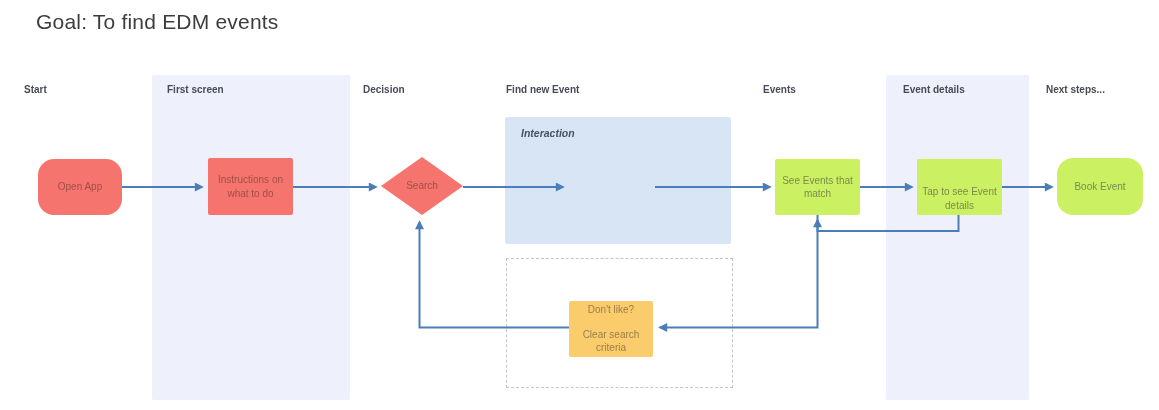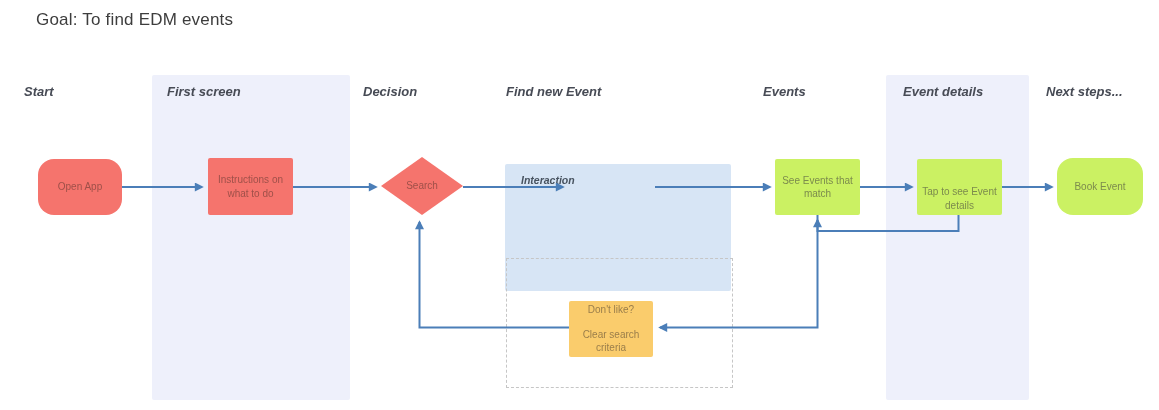--- a/index.html
+++ b/index.html
@@ -7,49 +7,47 @@
     position: relative;
     width: 1159px;
     height: 410px;
     background: #ffffff;
     font-family: "Liberation Sans", sans-serif;
     overflow: hidden;
   }
   .title {
     position: absolute;
     left: 36px; top: 10px;
-    font-size: 17px;
+    font-size: 21px;
     color: var(--title_color, #3d3d3d);
     letter-spacing: 0.2px;
   }
   .lane-band {
     position: absolute;
     top: 75px;
     height: 325px;
     background: var(--band, #eef0fb);
     border-radius: 2px;
   }
   #band-first-screen { left: 152px; width: 198px; }
   #band-event-details { left: 886px; width: 143px; }
   .lane-label {
     position: absolute;
     top: 84px;
-    font-size: 13px;
+    font-size: 10px;
     font-weight: bold;
-    font-style: italic;
     color: #474b55;
     white-space: nowrap;
   }
   .container-box {
     position: absolute;
     left: 505px; top: 117px;
     width: 226px; height: 127px;
     background: var(--interaction_bg, #d7e5f5);
     border-radius: 2px;
-    margin-top: 47px;
   }
   .container-label {
     position: absolute;
     left: 16px; top: 10px;
     font-size: 10.5px;
     font-weight: bold;
     font-style: italic;
     color: #47525f;
   }
   .dashed-group {

